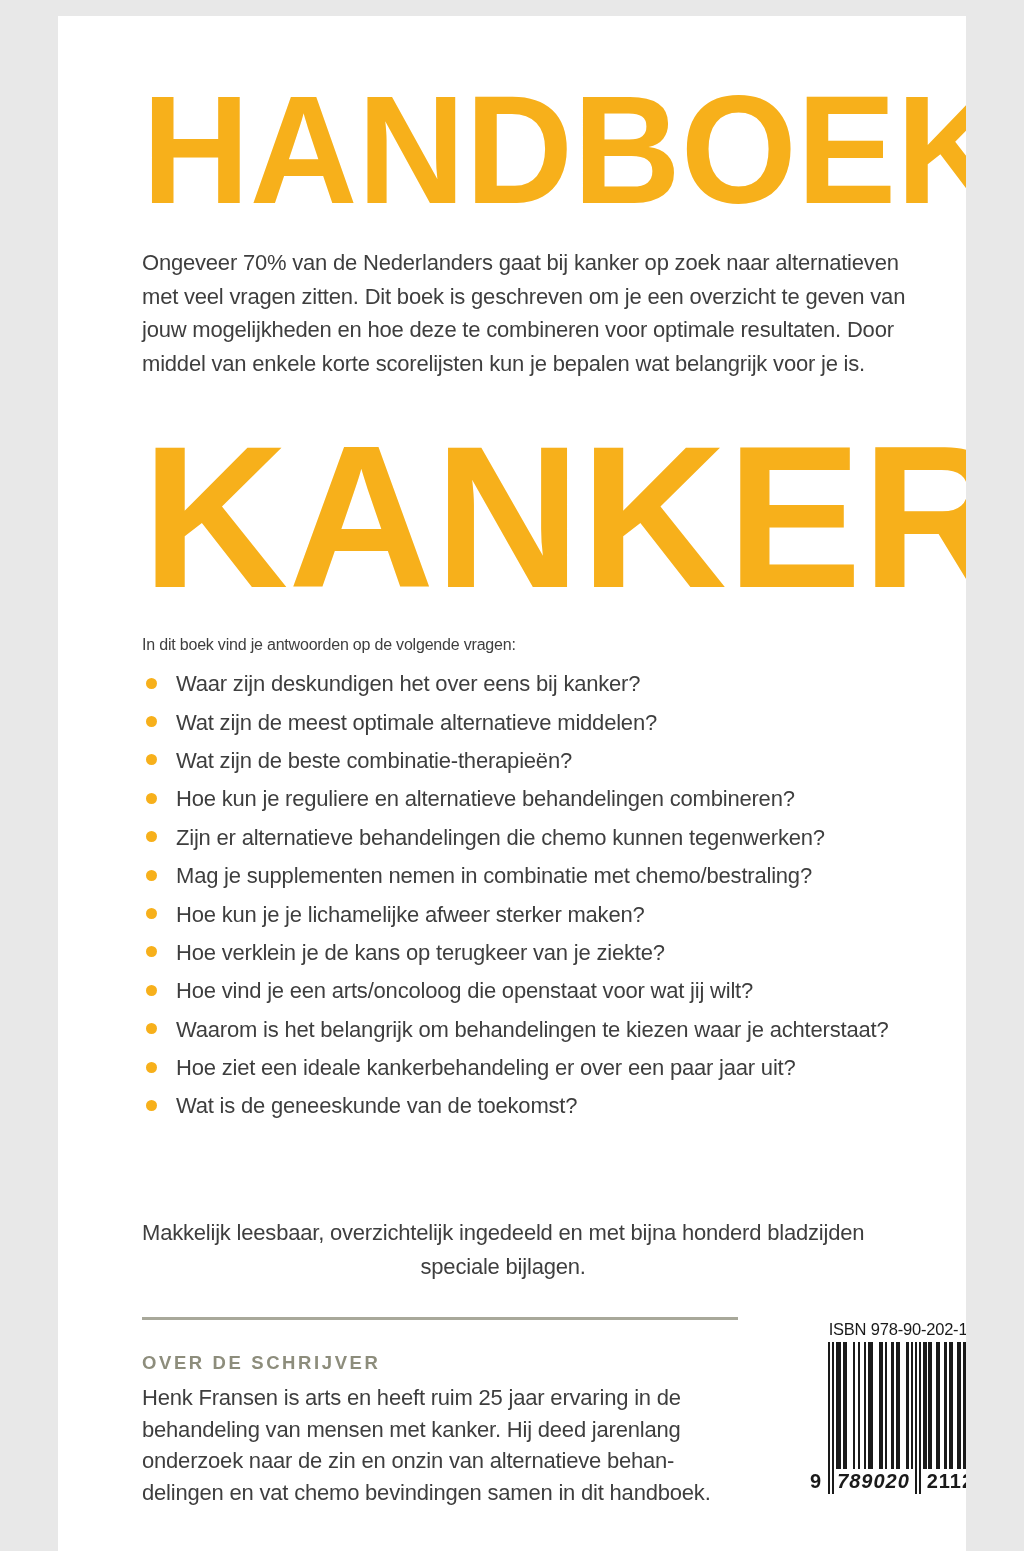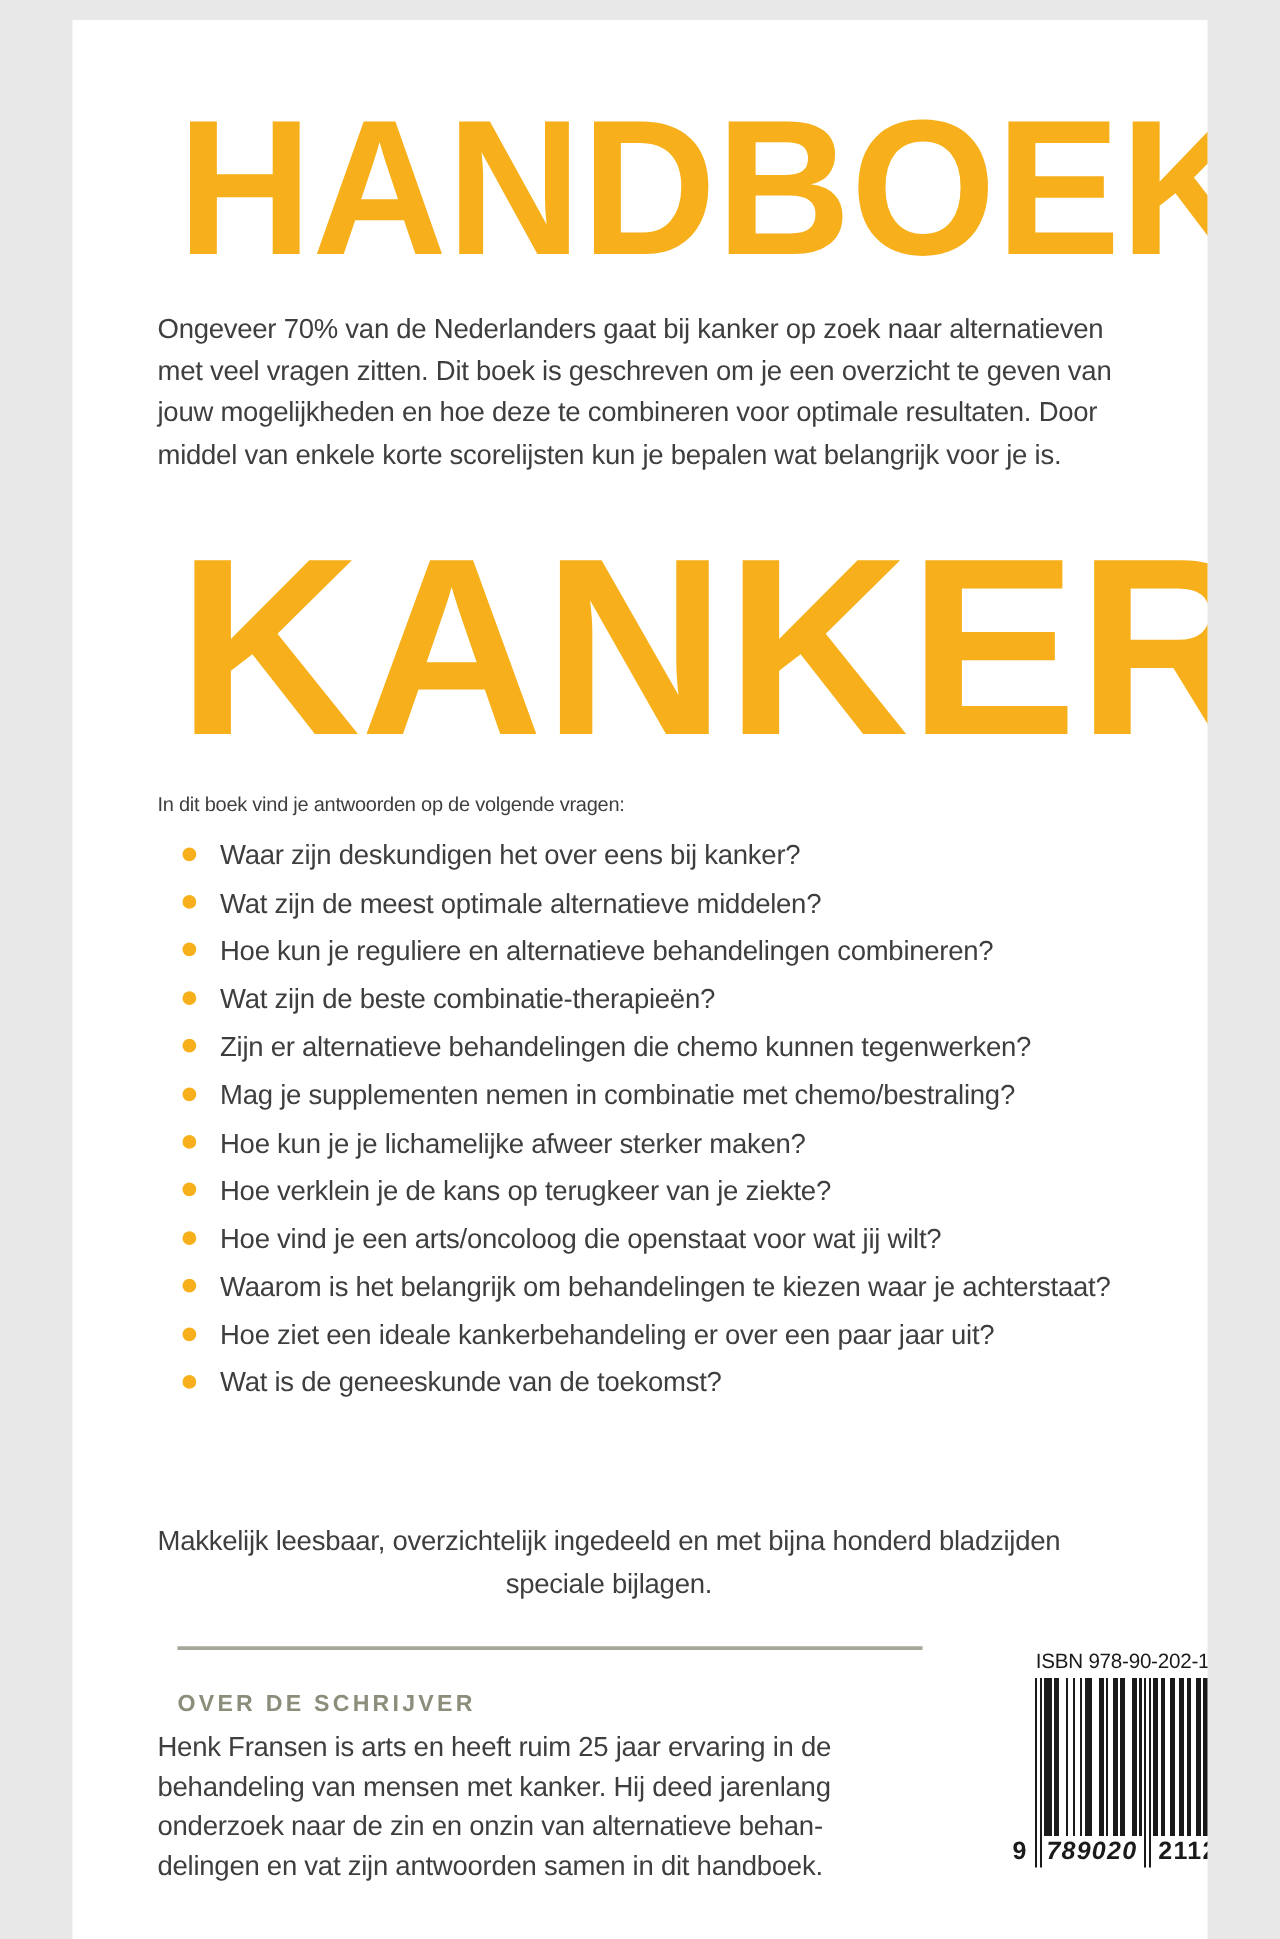--- a/index.html
+++ b/index.html
@@ -23,21 +23,21 @@
   .big-title{position:absolute;left:84px;color:var(--accent);}
   .big-title text{
     fill:currentColor;
     font-family:"Liberation Sans",sans-serif;
     font-weight:700;
   }
   #title-top{top:76px;}
   #title-bottom{top:424px;}
 
   .body-text{
-    position:absolute;left:68px;
+    position:absolute;left:84px;
     color:var(--text);
     font-size:22px;
     letter-spacing:-0.2px;
   }
   .body-text .line{white-space:nowrap;}
 
   #intro{top:230px;}
   #intro .line{line-height:33.5px;}
 
   #questions-heading{top:612px;line-height:33px;font-size:16px;}
@@ -124,25 +124,25 @@
       <li>
       <span class="bullet-dot"></span>
       <span>Waar zijn deskundigen het over eens bij kanker?</span>
     </li>
       <li>
       <span class="bullet-dot"></span>
       <span>Wat zijn de meest optimale alternatieve middelen?</span>
     </li>
       <li>
       <span class="bullet-dot"></span>
+      <span>Wat zijn de beste combinatie-therapieën?</span>
+    </li>
+      <li>
+      <span class="bullet-dot"></span>
       <span>Hoe kun je reguliere en alternatieve behandelingen combineren?</span>
-    </li>
-      <li>
-      <span class="bullet-dot"></span>
-      <span>Wat zijn de beste combinatie-therapieën?</span>
     </li>
       <li>
       <span class="bullet-dot"></span>
       <span>Zijn er alternatieve behandelingen die chemo kunnen tegenwerken?</span>
     </li>
       <li>
       <span class="bullet-dot"></span>
       <span>Mag je supplementen nemen in combinatie met chemo/bestraling?</span>
     </li>
       <li>
@@ -180,21 +180,21 @@
 
   <div class="divider"></div>
 
   <div id="about-heading">OVER DE SCHRIJVER</div>
 
   <div id="bio" class="body-text">
     <div>
         <div class="line">Henk Fransen is arts en heeft ruim 25 jaar ervaring in de</div>
         <div class="line">behandeling van mensen met kanker. Hij deed jarenlang</div>
         <div class="line">onderzoek naar de zin en onzin van alternatieve behan-</div>
-        <div class="line">delingen en vat zijn antwoorden samen in dit handboek.</div>
+        <div class="line">delingen en vat chemo bevindingen samen in dit handboek.</div>
       </div>
   </div>
 
   <div id="isbn-block">
     <div id="isbn-label">ISBN 978-90-202-1126-9</div>
     <div id="barcode-wrap">
       <svg id="barcode-bars" viewBox="0 0 95 152" preserveAspectRatio="none">
           <rect x="0" y="0" width="1" height="152"></rect>
           <rect x="2" y="0" width="1" height="152"></rect>
           <rect x="4" y="0" width="3" height="127"></rect>

